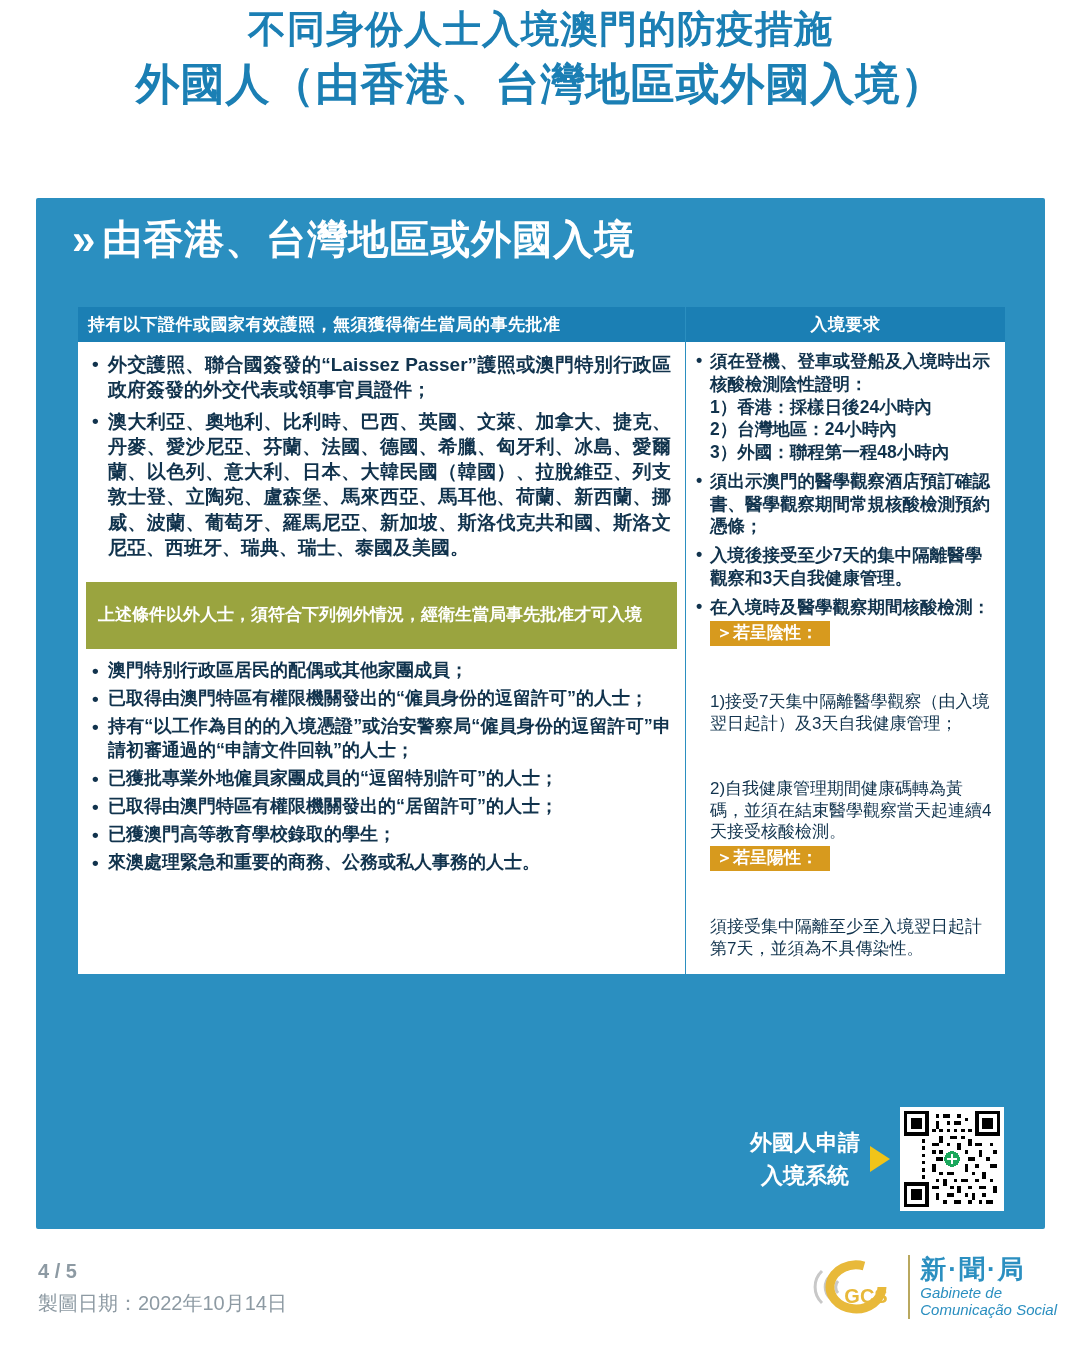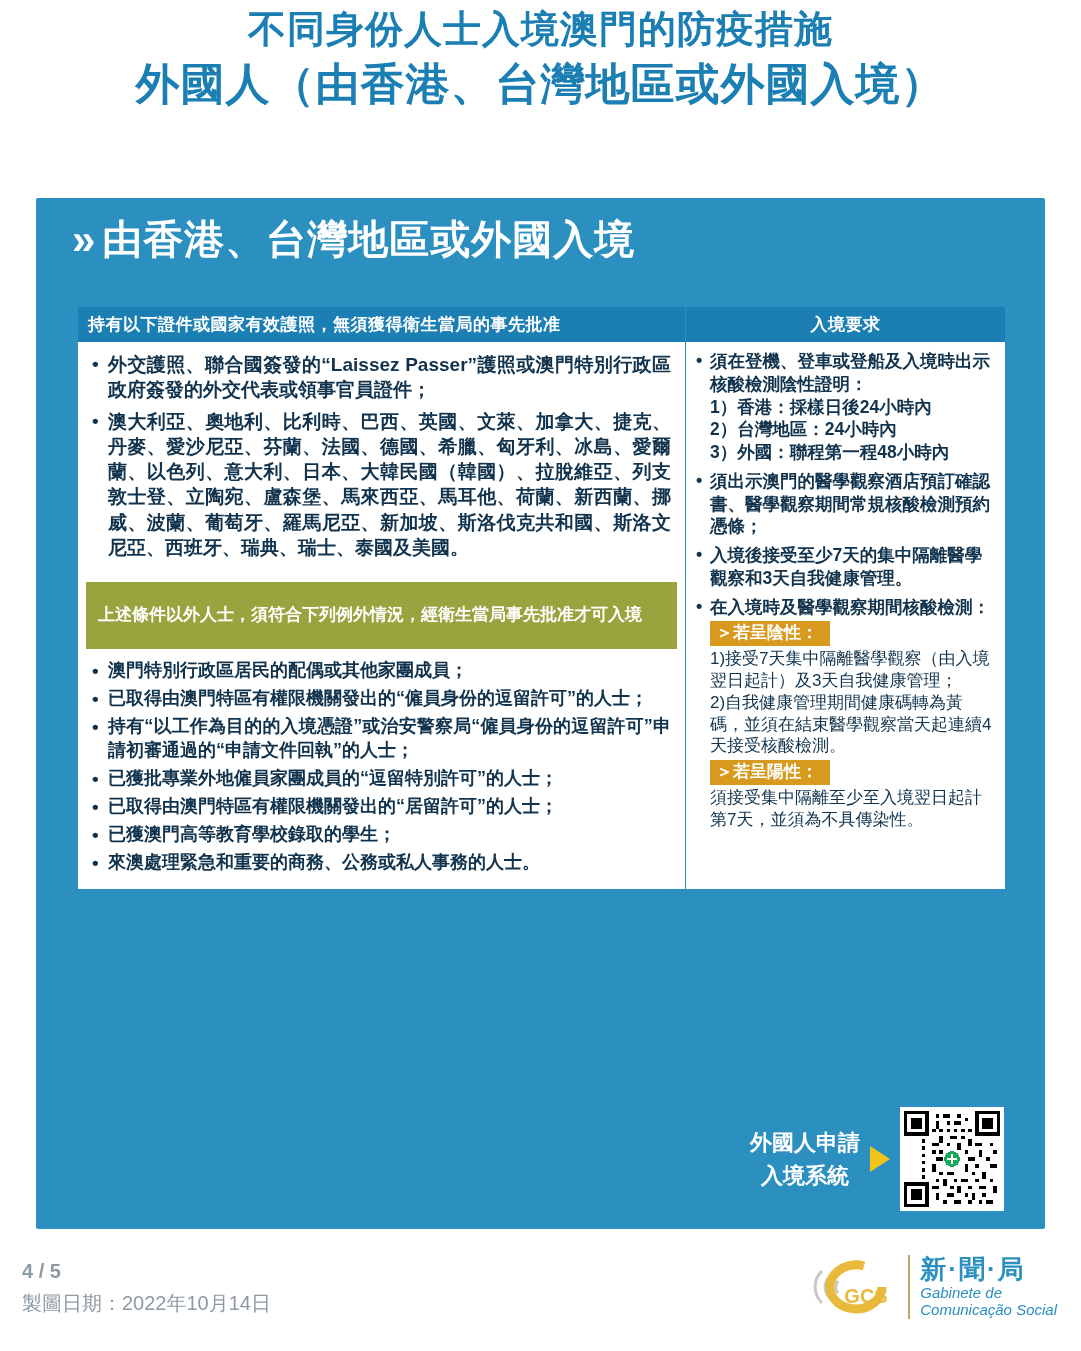--- a/index.html
+++ b/index.html
@@ -175,20 +175,21 @@
     font-weight: bold;
     font-size: 17px;
     padding: 1px 12px 2px 6px;
     margin: 3px 0 2px 0;
   }
   .plain {
     color: #11334d;
     font-weight: normal;
     font-size: 17px;
     line-height: 1.28;
+    margin-top: 43px;
   }
 
   
   .qr-area {
     position: absolute;
     left: 41px;
     top: 906px;
     width: 927px;
     height: 110px;
     display: flex;
@@ -222,21 +223,21 @@
   
   .footer {
     position: absolute;
     left: 0;
     bottom: 0;
     width: 100%;
     height: 118px;
   }
   .footer-left {
     position: absolute;
-    left: 22px;
+    left: 38px;
     top: 22px;
     color: #8d9aa3;
     font-size: 20px;
     line-height: 1.6;
   }
   .footer-left .pg { font-weight: bold; }
   .logo {
     position: absolute;
     right: 24px;
     top: 18px;

